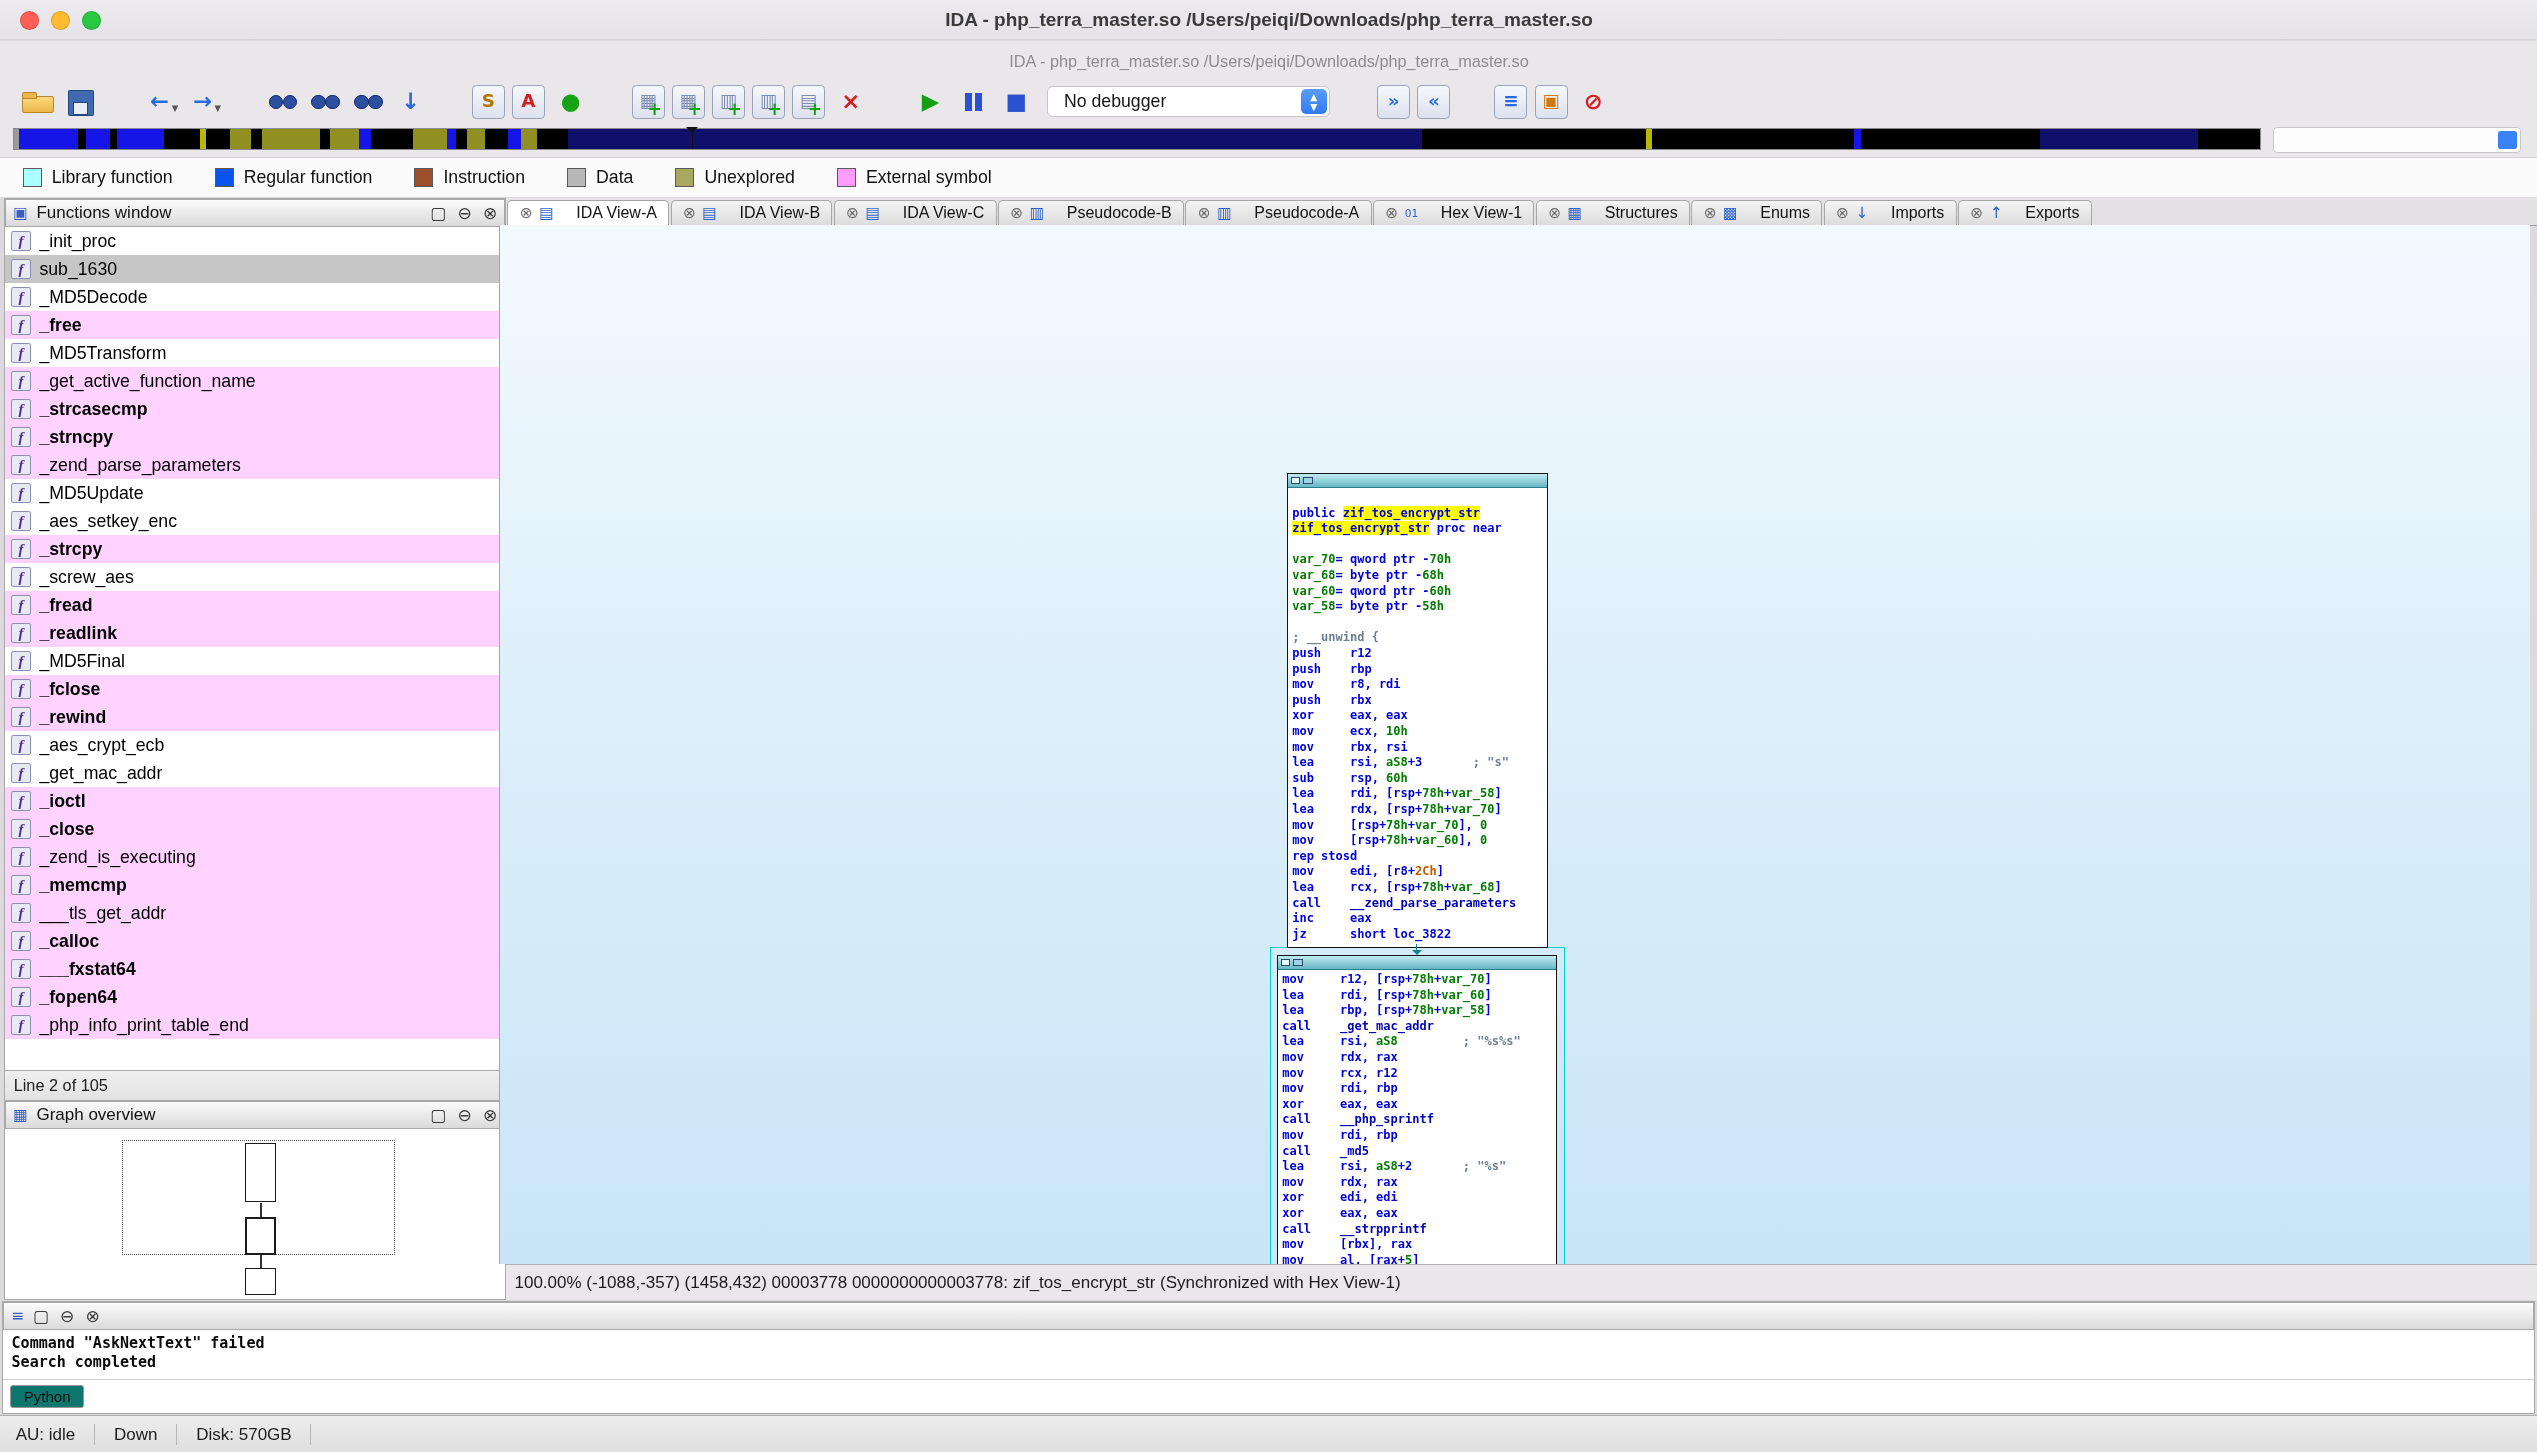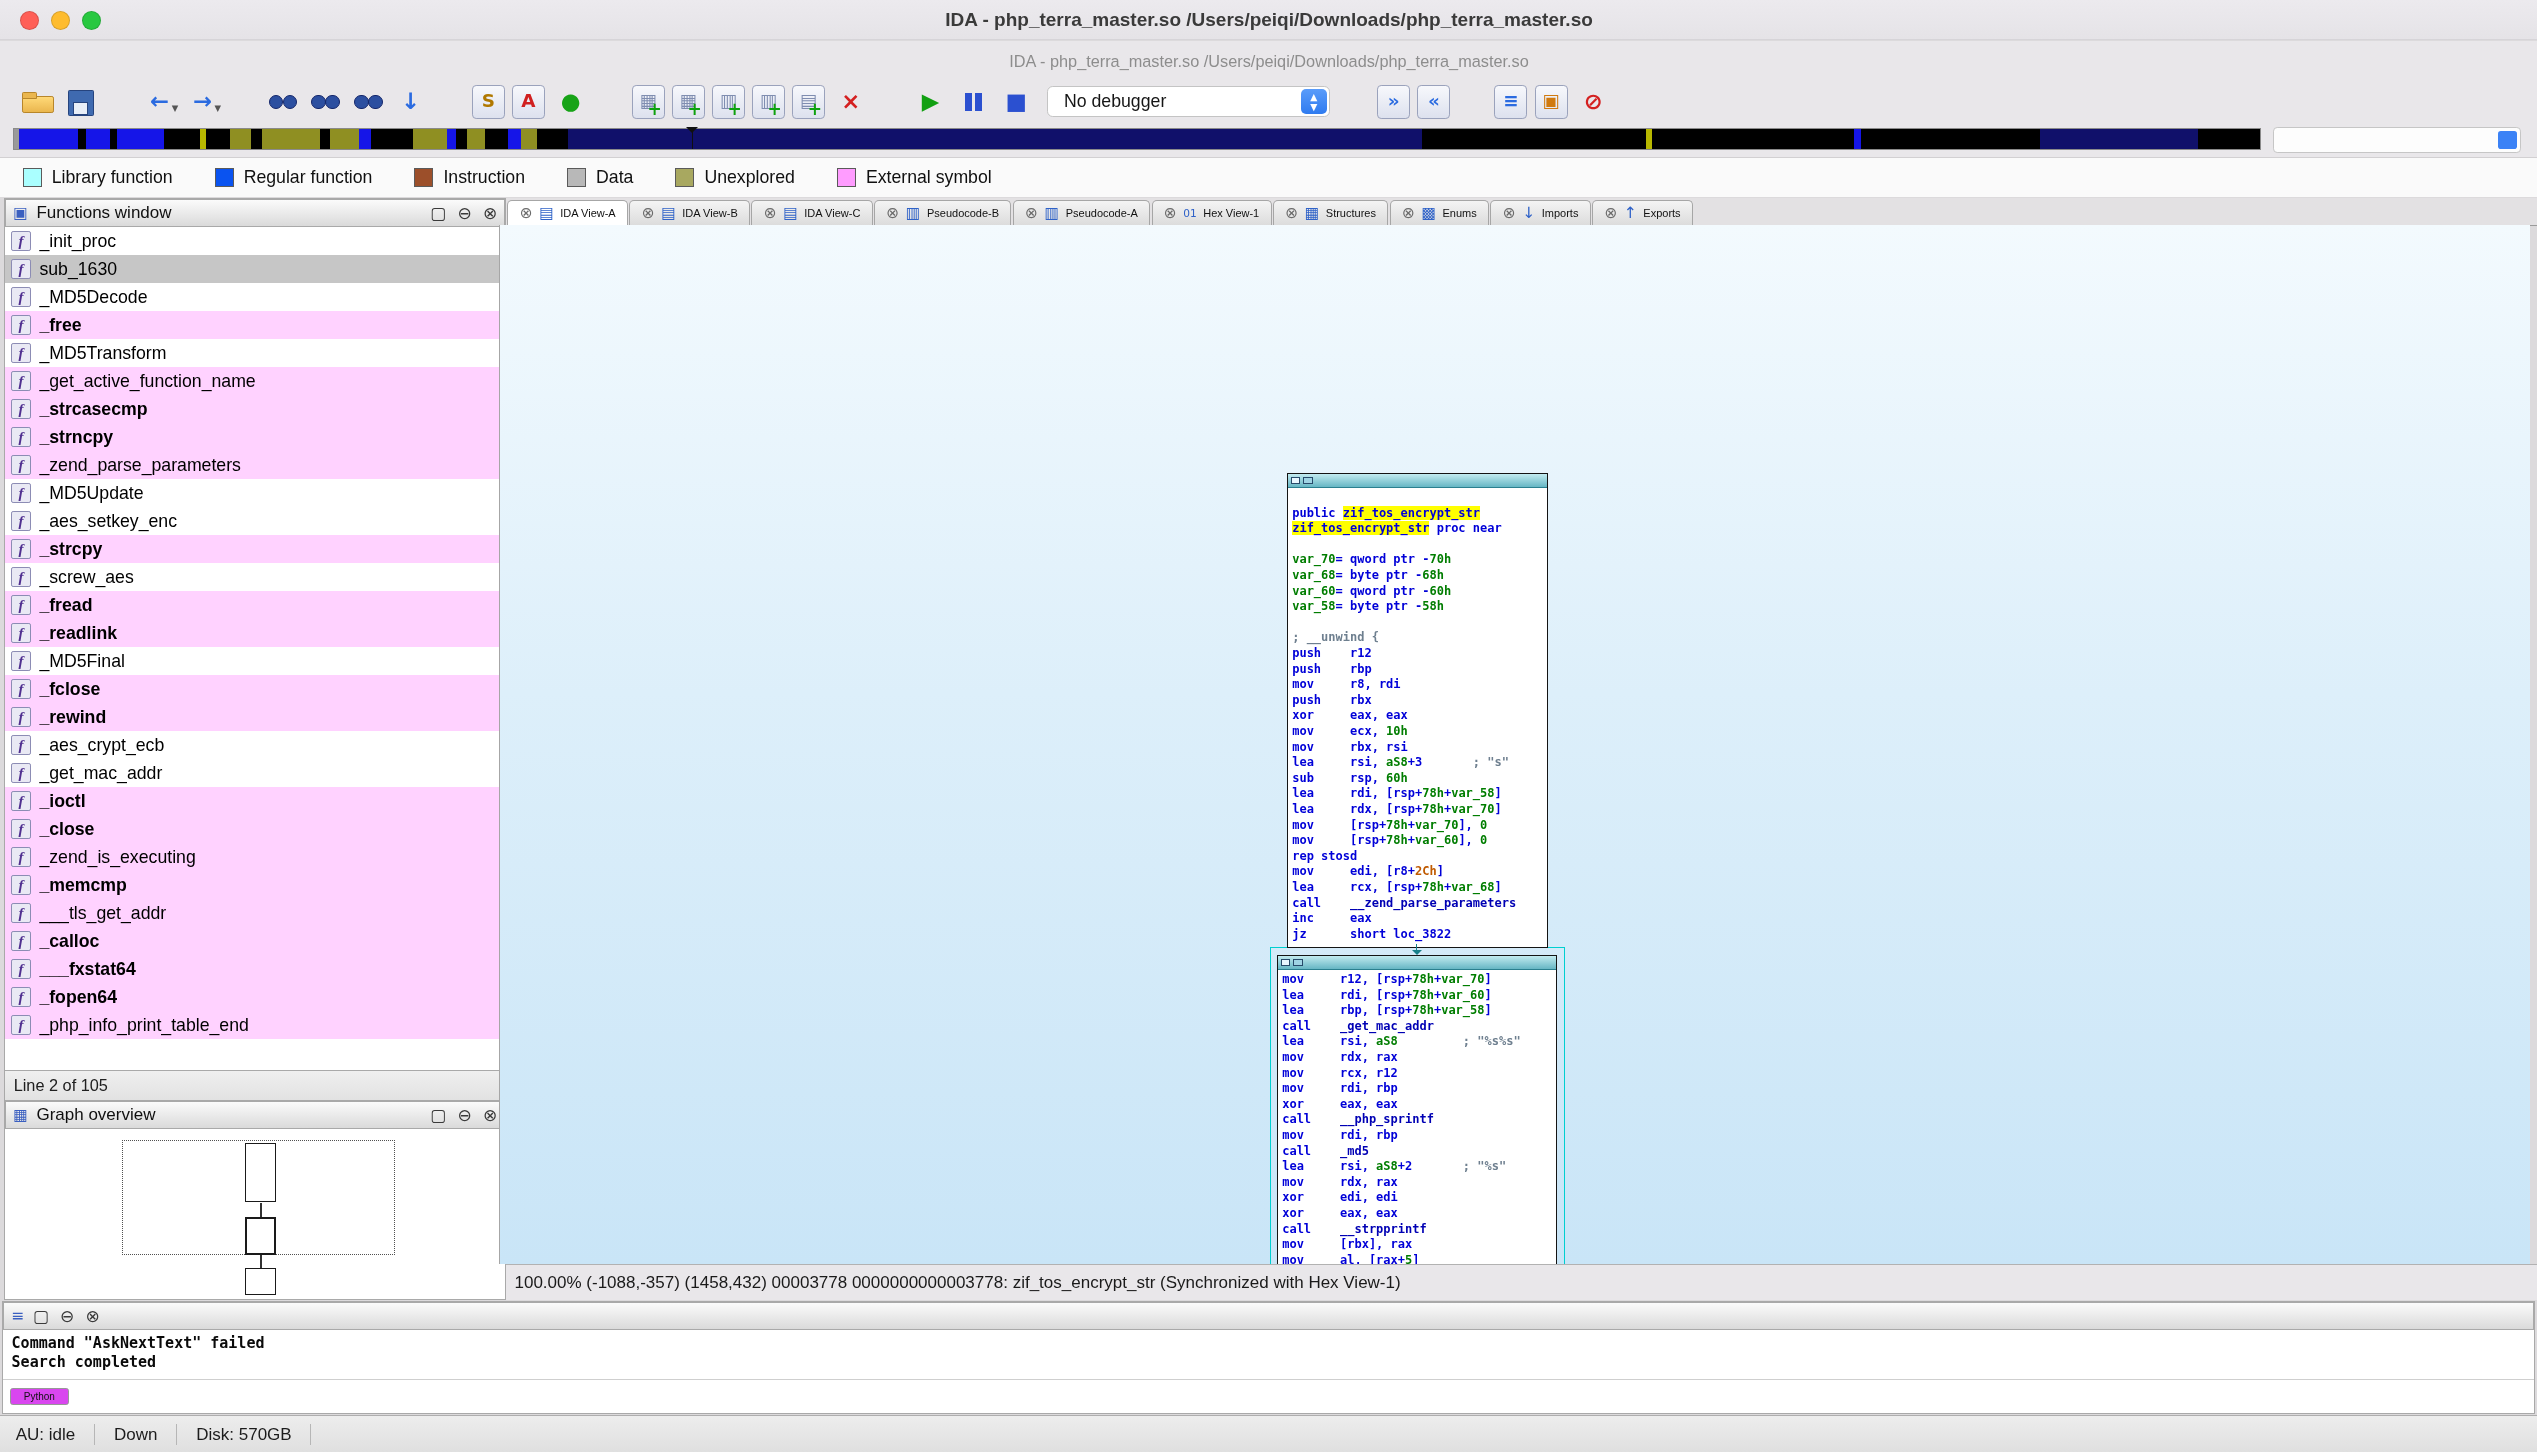--- a/index.html
+++ b/index.html
@@ -105,21 +105,21 @@
 
   
   .tabbar { position:absolute; left:506px; top:198px; width:2031px; height:28px; background:#e3e1e3;
     border-bottom:0.7px solid #9a9a9a; display:flex; align-items:flex-end; padding-left:1.4px; }
   .tab { height:25.5px; display:inline-flex; align-items:center; gap:6.4px; padding:0 11.3px;
     background:linear-gradient(#f4f4f4,#dcdcdc); border:0.7px solid #a6a6a6; border-bottom:none;
     border-radius:5px 5px 0 0; margin-right:1.4px; }
   .tab.active { background:#fff; }
   .tclose { font-size:15.6px; color:#6a6a6a; font-family:"DejaVu Sans",sans-serif; }
   .ticn { font-size:15.6px; font-family:"DejaVu Sans",sans-serif; }
-  .tlabel { font-size:11px; color:#111; white-space:nowrap; }
+  .tlabel { font-size:16px; color:#111; white-space:nowrap;margin-left:16px; }
 
   
   .graph { position:absolute; left:499px; top:225px; width:2031px; height:1039px; overflow:hidden;
     background:linear-gradient(180deg,#f3fafe 0%,#ddeffa 45%,#c9e5f7 100%); border-left:0.7px solid #a6a6a6; }
   .sel-rect { position:absolute; left:770px; top:722px; width:295px; height:368px; border:1.4px solid #00cfd0; }
   .gnode { position:absolute; background:#fff; border:0.7px solid #141414; }
   .node1 { left:787px; top:248px; width:261px; }
   .node2 { left:777px; top:730px; width:280px; }
   .gnode-hdr { height:14px; background:linear-gradient(#c2ebf0,#66b6c4); border-bottom:0.7px solid #2a7f8f;
     display:flex; align-items:center; gap:3.5px; padding:0 2.8px; }
@@ -137,22 +137,22 @@
   .graph-status { position:absolute; left:506px; top:1264px; width:2031px; height:36px; background:#e9e7ea;
     border-top:0.7px solid #b2b2b2; display:flex; align-items:center; padding-left:8.5px;
     font-size:17px; color:#1a1a1a; }
 
   
   .outpanel { position:absolute; left:2.1px; top:1301px; width:2533px; height:113px; background:#fff;
     border:0.7px solid #a9a9a9; display:flex; flex-direction:column; }
   .out-body { flex:1; padding:4.2px 8.5px; overflow:hidden; }
   .oline { font-family:"DejaVu Sans Mono",monospace; font-weight:bold; font-size:15px; line-height:18.4px; color:#0a0a0a; }
   .cli-row { height:34px; border-top:0.7px solid #cfcfcf; display:flex; align-items:center; gap:10px; padding:0 7px; }
-  .cli-btn { padding:2.1px 12.7px; border:0.7px solid #979797; border-radius:2.8px; background:#d946ef;
-    font-size:10px; color:#111; }
+  .cli-btn { padding:2.1px 12.7px; border:0.7px solid #979797; border-radius:2.8px; background:#0f766e;
+    font-size:15px; color:#111; }
   .cli-input { flex:1; height:25.5px; border:none; outline:none; font-size:16.3px;
     font-family:"DejaVu Sans Mono",monospace; background:transparent; }
 
   
   .statusbar { position:absolute; left:0; top:1415px; width:100%; height:38px;
     background:linear-gradient(#ededed,#dfdfdf); border-top:0.7px solid #aeaeae;
     display:flex; align-items:center; padding-left:10px; }
   .sbitem { font-size:17px; color:#1c1c1c; padding:0 18.4px 0 5.7px; }
   .sbsep { width:0.7px; height:21px; background:#b6b6b6; margin-right:14px; }
 </style>

